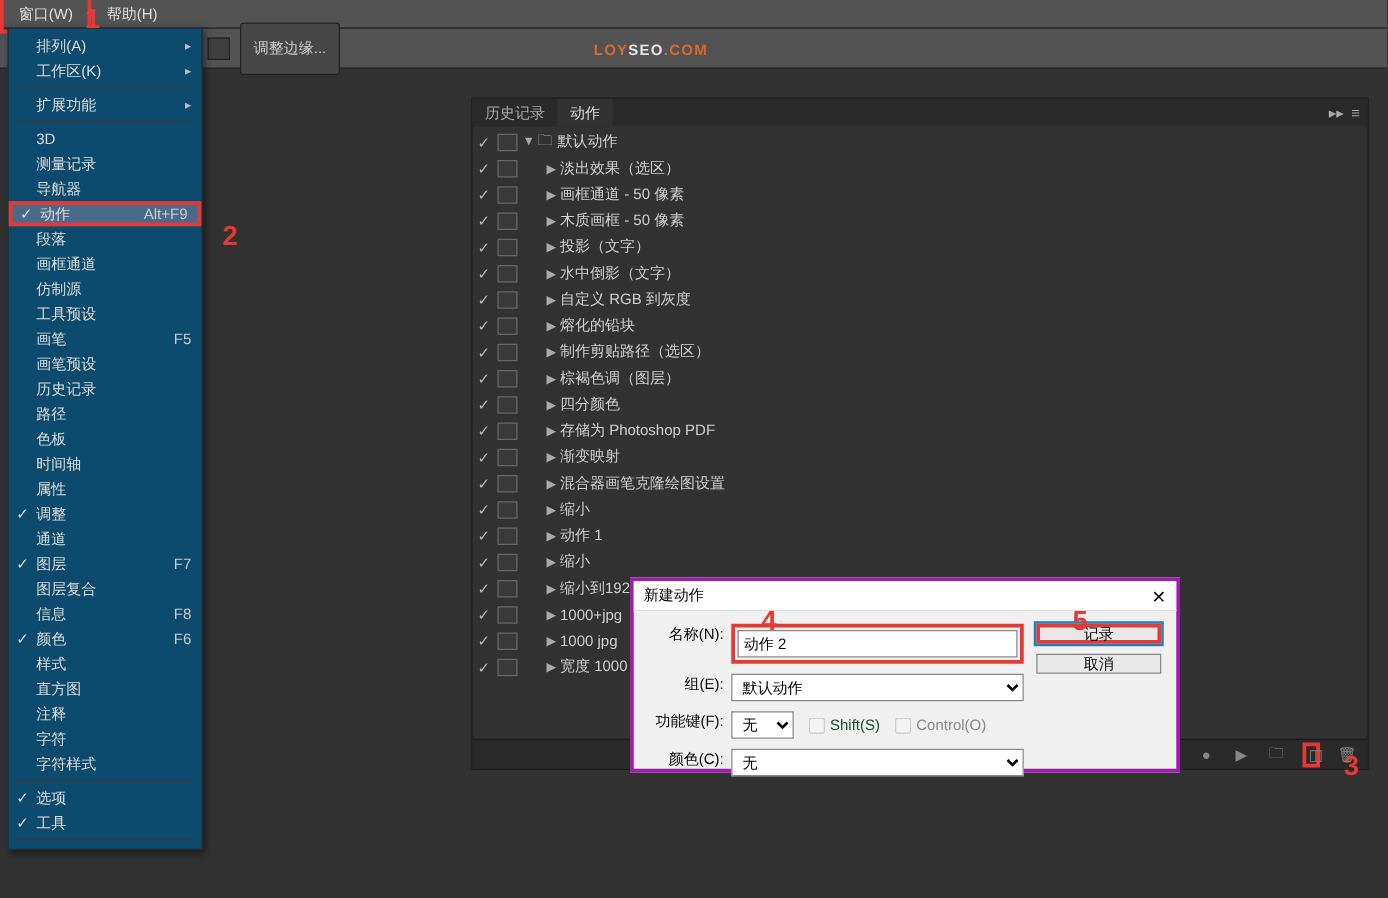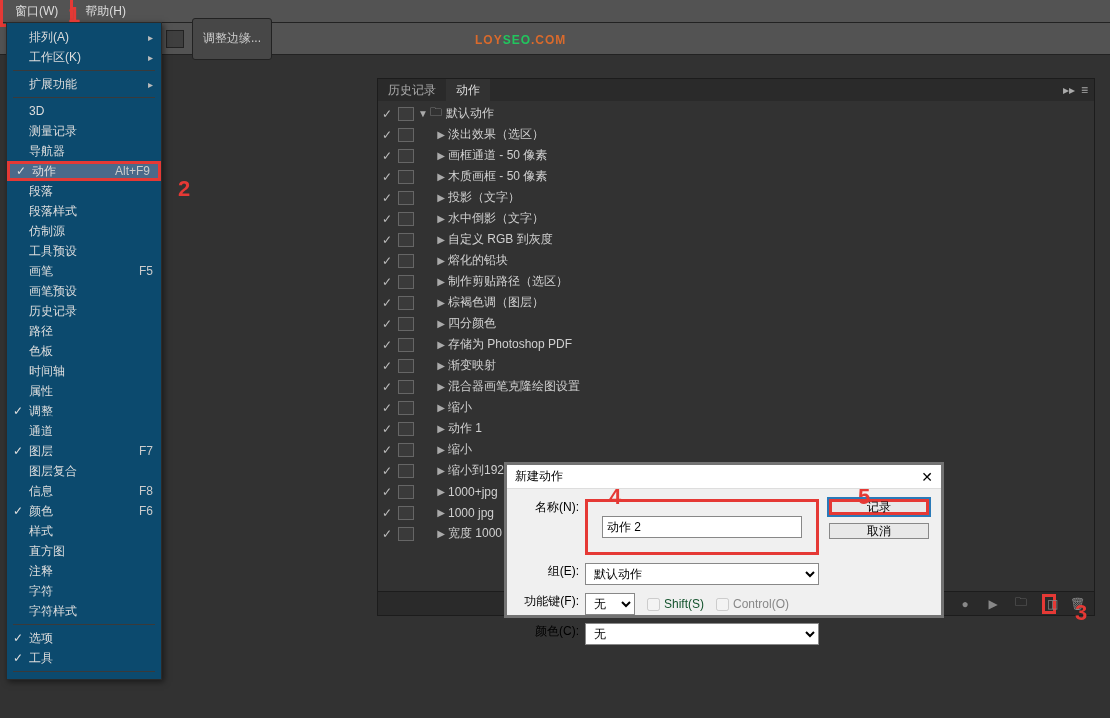--- a/index.html
+++ b/index.html
@@ -4,21 +4,21 @@
 <style>
 *{margin:0;padding:0;box-sizing:border-box;font-family:"Microsoft YaHei","SimSun",sans-serif;font-size:12px;user-select:none}
 body{background:#323232;color:#c8c8c8;width:1110px;height:718px;position:relative;overflow:hidden}
 .top-bar{background:#535353;height:22px;display:flex;align-items:center;color:#ddd}
 .menu-item-top{padding:0 12px;height:32px;display:flex;align-items:center;cursor:default}
 .menu-window{border:3px solid #e53935}
 .second-bar{background:#535353;height:33px;border-top:1px solid #222;border-bottom:1px solid #222;display:flex;align-items:center;padding-left:166px;gap:8px}
 .second-bar .box{width:18px;height:18px;background:#3f3f3f;border:1px solid #222}
 .second-bar .btn{background:#474747;border:1px solid #222;border-radius:3px;padding:20px 10px;color:#ccc;height:22px;display:flex;align-items:center}
 .watermark{position:absolute;left:475px;top:28px;font-family:Arial;font-weight:bold;font-size:18px;letter-spacing:1px;color:#d96a2c}
-.watermark .g{color:#22c55e}
+.watermark .g{color:#e5e5e5}
 .dropdown{position:absolute;left:6px;top:22px;width:156px;background:#0c4a6e;border:1px solid #2a2a2a;box-shadow:2px 2px 6px rgba(0,0,0,.5);padding:4px 0;z-index:10}
 .dd-item{display:flex;align-items:center;padding:2px 8px 2px 22px;color:#ddd;height:20px;position:relative}
 .dd-item .arrow{position:absolute;right:8px;font-size:10px;color:#bbb}
 .dd-item .sc{margin-left:auto;color:#ccc}
 .dd-item.checked::before{content:"✓";position:absolute;left:6px;color:#ddd}
 .dd-sep{height:1px;background:#3a3a3a;margin:3px 6px}
 .dd-hl{border:3px solid #e53935;background:#4a6a8a}
 .marker{position:absolute;color:#e53935;font-weight:bold;font-size:22px;font-family:Arial;z-index:50}
 .m1{left:68px;top:2px}
 .m2{left:178px;top:176px}
@@ -33,35 +33,35 @@
 .actions-list{padding:2px 0}
 .act-row{display:flex;align-items:center;height:21px;color:#d0d0d0}
 .act-check{width:18px;text-align:center;color:#bbb}
 .act-box{width:16px;height:14px;border:1px solid #666;margin:0 2px;background:#3a3a3a}
 .act-indent{width:18px}
 .act-tri{width:14px;text-align:center;color:#aaa;font-size:10px}
 .act-folder{width:16px;color:#aaa}
 .footer{position:absolute;left:0;bottom:0;right:0;height:24px;background:#2a2a2a;border-top:1px solid #1c1c1c;display:flex;align-items:center;justify-content:flex-end;gap:14px;padding-right:10px;color:#888}
 .footer .icon{width:14px;text-align:center;font-size:12px}
 .footer .hl{border:3px solid #e53935;padding:0 2px}
-.dialog{position:absolute;left:504px;top:462px;width:440px;height:156px;background:#f0f0f0;border:3px solid #737373;z-index:5;color:#000}
+.dialog{position:absolute;left:504px;top:462px;width:440px;height:156px;background:#f0f0f0;border:3px solid #a21caf;z-index:5;color:#000}
 .dialog-title{background:#fff;height:24px;display:flex;align-items:center;padding:0 8px;border-bottom:1px solid #ddd}
 .dialog-title .close{margin-left:auto;font-family:Arial;font-size:14px;cursor:default}
 .dialog-body{padding:10px 12px;display:flex}
 .dialog-form{flex:1}
 .form-row{display:flex;margin-bottom:8px;gap:6px}
 .form-label{width:60px;text-align:right}
 .form-input{flex:1;height:22px;border:1px solid #888;background:#fff;padding:0 4px;font-size:12px}
 .form-select{flex:1;height:22px;border:1px solid #888;background:#fff;padding:0 4px;font-size:12px}
 .form-check{display:flex;align-items:center;gap:4px;margin-left:6px}
 .dialog-buttons{width:110px;display:flex;flex-direction:column;gap:8px;padding-left:10px}
 .dbtn{height:16px;border:1px solid #888;background:#e8e8e8;display:flex;align-items:center;justify-content:center}
 .dbtn.highlight-red{border:3px solid #e53935}
 .dbtn.highlight-blue{outline:2px solid #2a7ab8}
-.name-hl{border:3px solid #e53935;padding:14px}
+.name-hl{border:3px solid #e53935;padding:2px}
 </style>
 </head>
 <body>
 
 <div class="top-bar">
   <div class="menu-item-top menu-window">窗口(W)</div>
   <div class="menu-item-top">帮助(H)</div>
 </div>
 
 <div class="second-bar">
@@ -95,21 +95,21 @@
     </div>
   <div class="dd-sep"></div>
   <div class="dd-item">3D</div>
   <div class="dd-item">测量记录</div>
   <div class="dd-item">导航器</div>
   <div class="dd-item checked dd-hl">
       <span>动作</span>
       <span class="sc">Alt+F9</span>
     </div>
   <div class="dd-item">段落</div>
-  <div class="dd-item">段落样式</div>
+  <div class="dd-item">画框通道</div>
   <div class="dd-item">仿制源</div>
   <div class="dd-item">工具预设</div>
   <div class="dd-item">
       <span>画笔</span>
       <span class="sc">F5</span>
     </div>
   <div class="dd-item">画笔预设</div>
   <div class="dd-item">历史记录</div>
   <div class="dd-item">路径</div>
   <div class="dd-item">色板</div>

